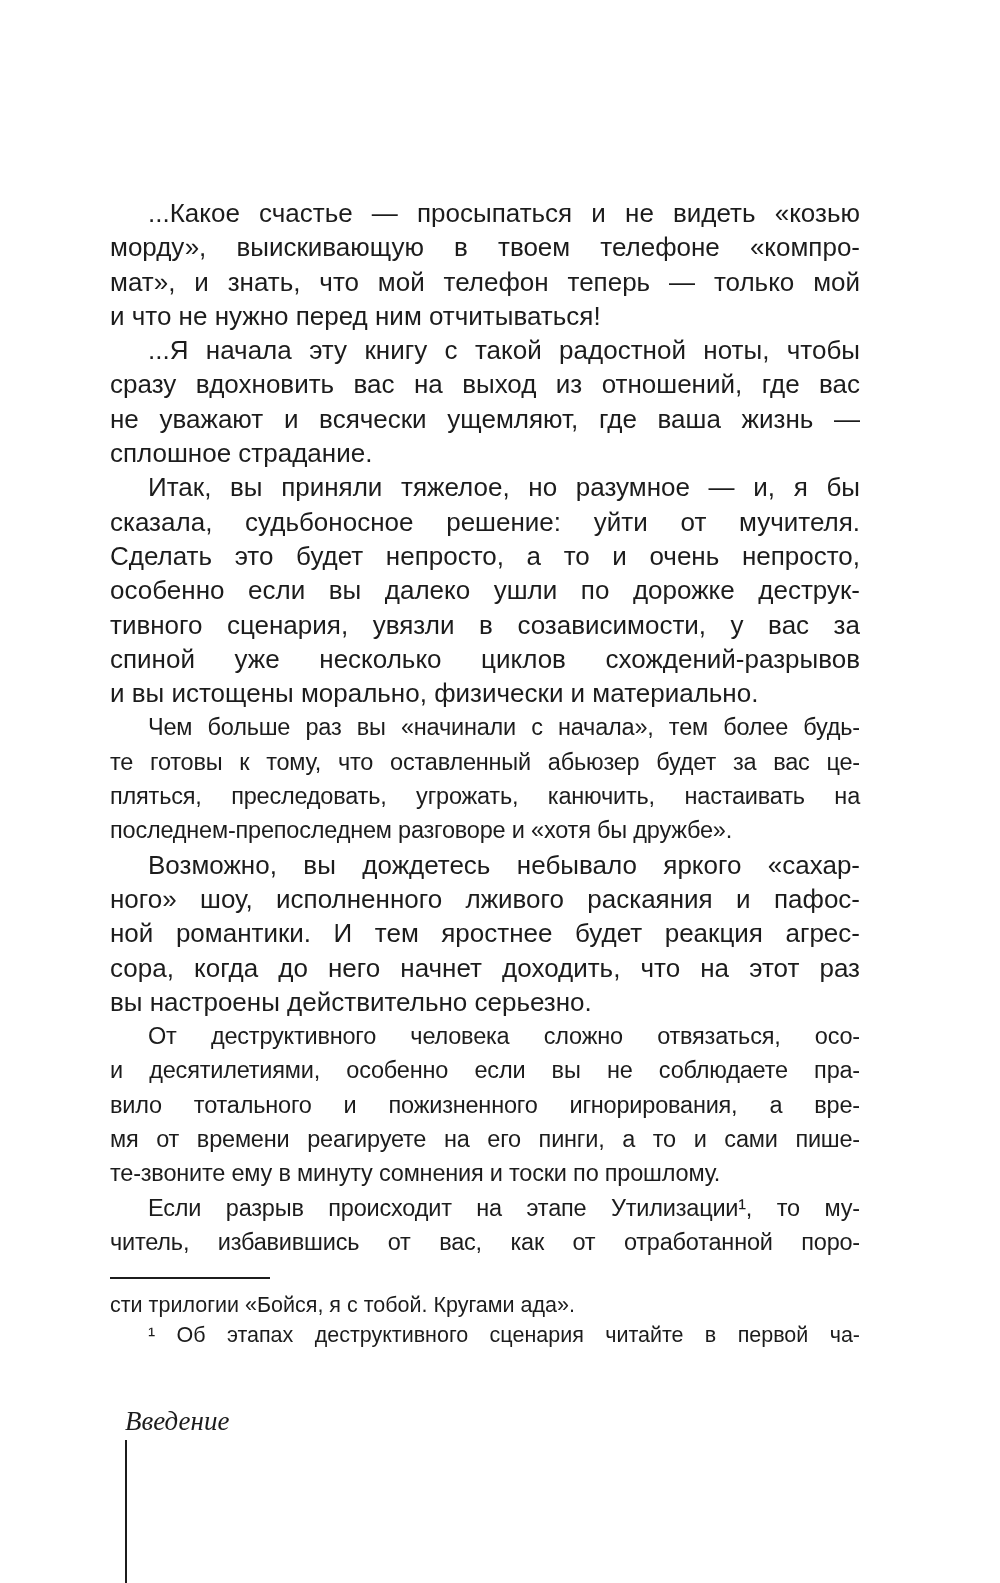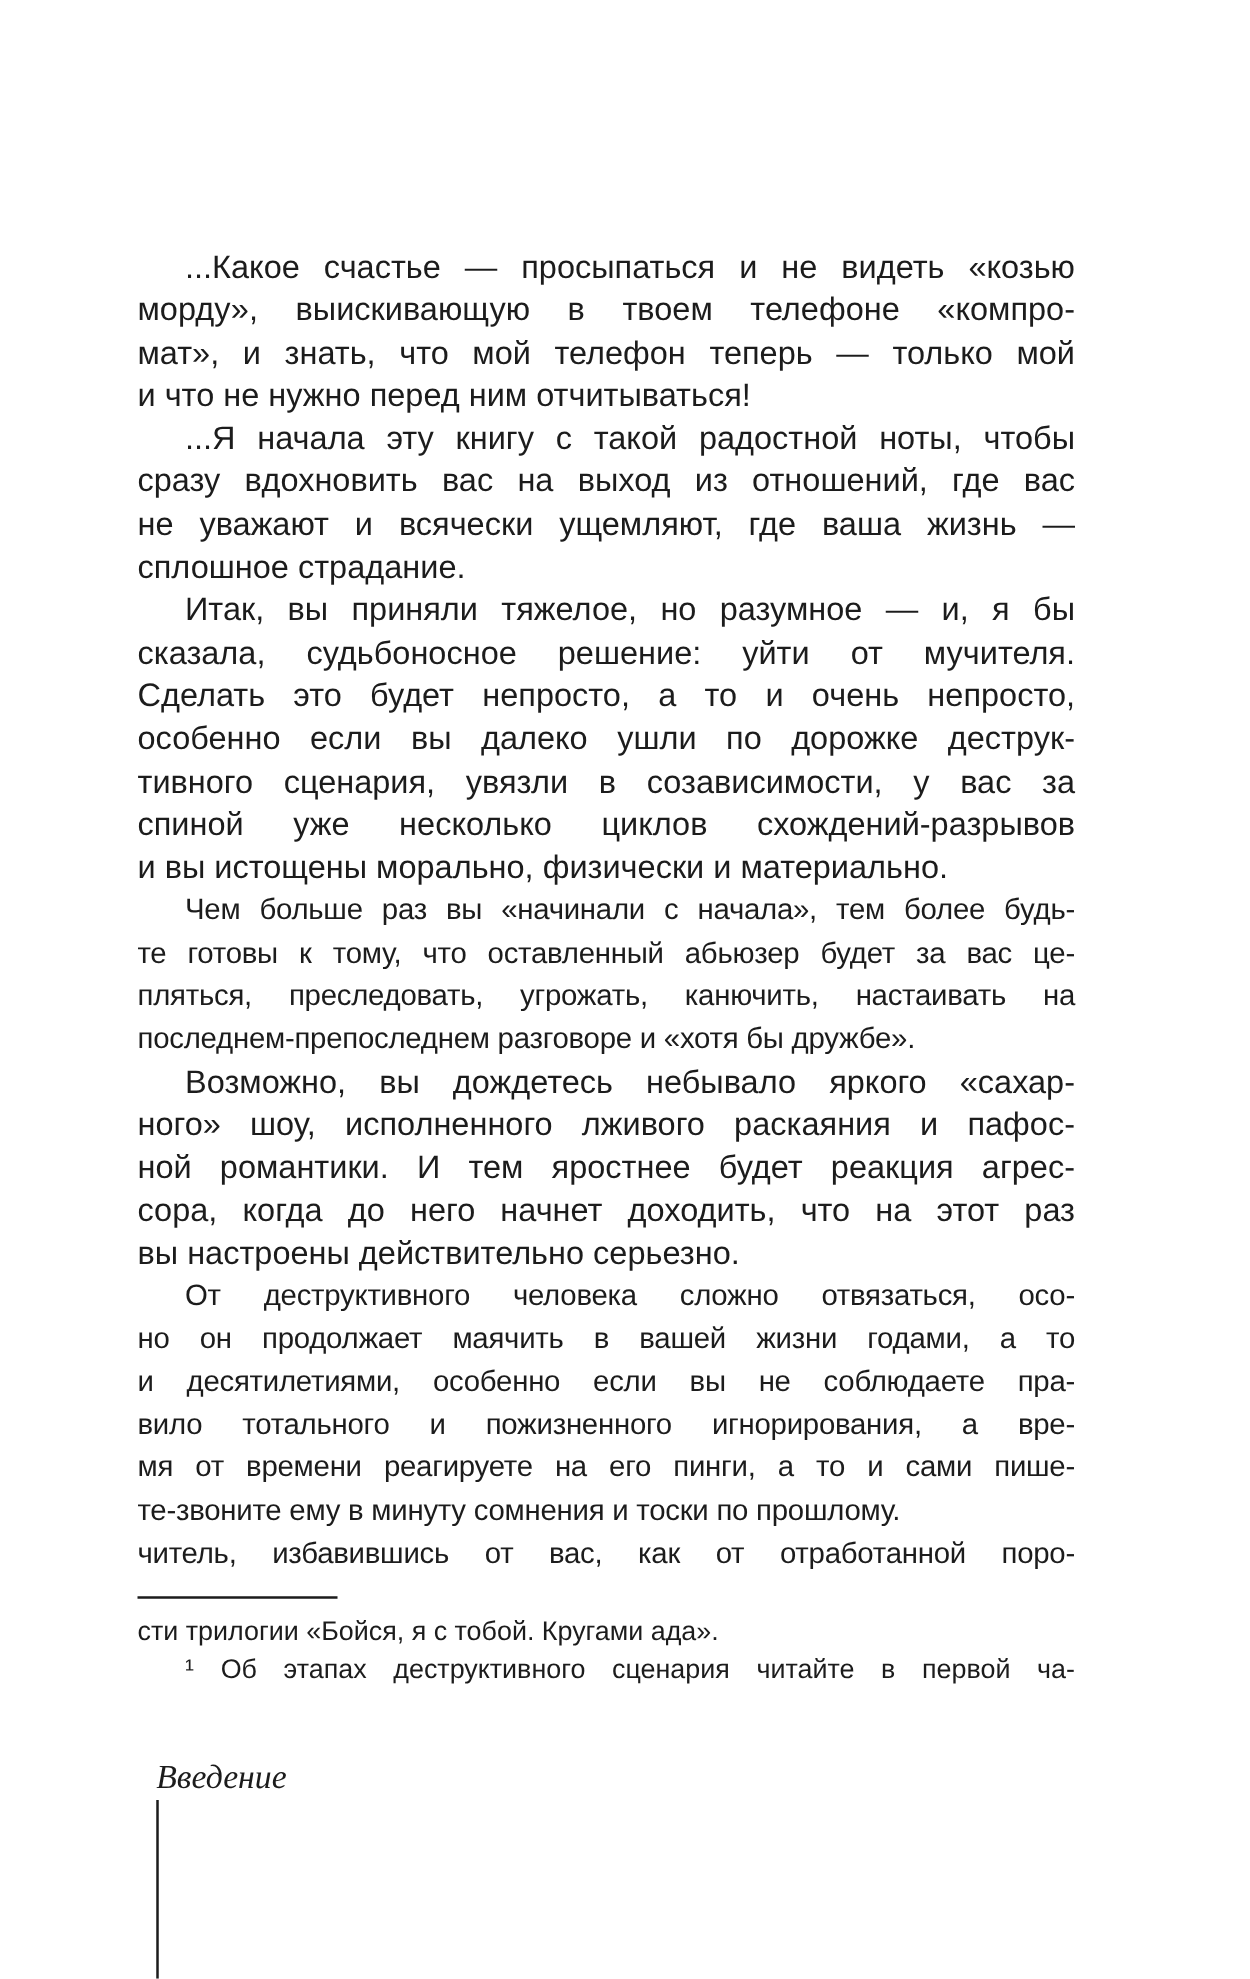--- a/index.html
+++ b/index.html
@@ -118,27 +118,27 @@
         </div>
         <div class="paragraph regular">
           <div class="line first">Возможно, вы дождетесь небывало яркого «сахар-</div>
           <div class="line">ного» шоу, исполненного лживого раскаяния и пафос-</div>
           <div class="line">ной романтики. И тем яростнее будет реакция агрес-</div>
           <div class="line">сора, когда до него начнет доходить, что на этот раз</div>
           <div class="line last">вы настроены действительно серьезно.</div>
         </div>
         <div class="paragraph condensed">
           <div class="line first">От деструктивного человека сложно отвязаться, осо-</div>
-          <div class="line">но он продолжает маячить в вашей жизни годами, а то</div>
           <div class="line">и десятилетиями, особенно если вы не соблюдаете пра-</div>
           <div class="line">вило тотального и пожизненного игнорирования, а вре-</div>
           <div class="line">мя от времени реагируете на его пинги, а то и сами пише-</div>
           <div class="line last">те-звоните ему в минуту сомнения и тоски по прошлому.</div>
         </div>
         <div class="paragraph condensed">
+          <div class="line first">Если разрыв происходит на этапе Утилизации¹, то му-</div>
           <div class="line">читель, избавившись от вас, как от отработанной поро-</div>
         </div>
       </div>
     <hr class="footnote-sep">
     <div class="footnote" id="footnote">
         <div class="line last">сти трилогии «Бойся, я с тобой. Кругами ада».</div>
         <div class="line first">¹ Об этапах деструктивного сценария читайте в первой ча-</div>
       </div>
   </div>
 

